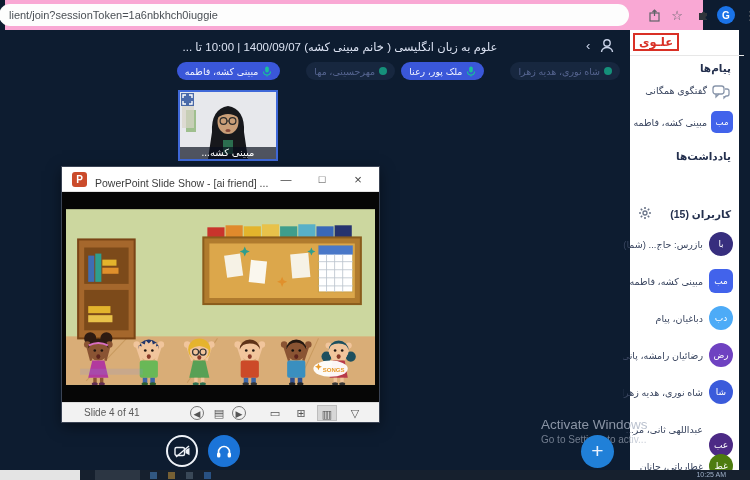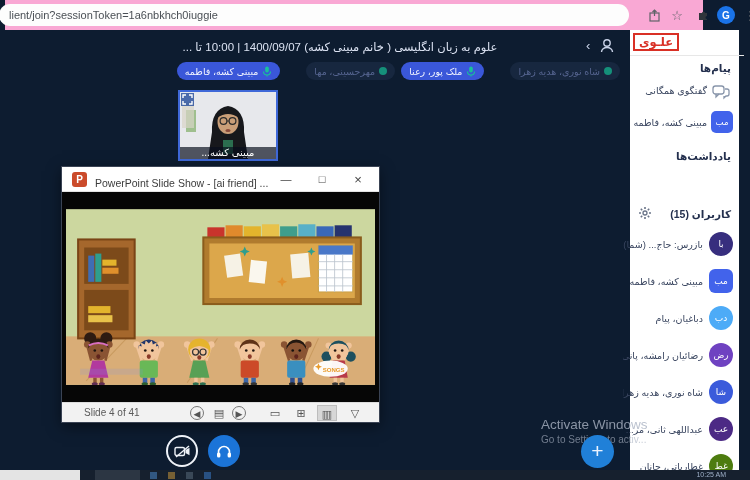--- a/index.html
+++ b/index.html
@@ -463,21 +463,21 @@
     </div>
     <div class="user-row" style="top:311px">
       <span class="u-avatar" style="background-color: rgb(111, 66, 193);">رض</span>
       <span class="u-name">رضائیان رامشه، پانی...</span>
     </div>
     <div class="user-row" style="top:348px">
       <span class="u-avatar" style="background-color: rgb(59, 91, 219);">شا</span>
       <span class="u-name">شاه نوری، هدیه زهرا</span>
     </div>
     <div class="user-row" style="top:385px">
-      <span class="u-avatar" style="background-color: rgb(76, 42, 133);">عب</span>
+      <span class="u-avatar" style="background-color: rgb(76, 42, 133); margin-top: 16px;">عب</span>
       <span class="u-name">عبداللهی ثانی، مر...</span>
     </div>
     <div class="user-row" style="top:422px">
       <span class="u-avatar" style="background-color: #4d7c0f;">غط</span>
       <span class="u-name">غطارباتی، جانان</span>
     </div>
     <div class="half-avatar"></div>
   </div>
 
   <div class="wm">

